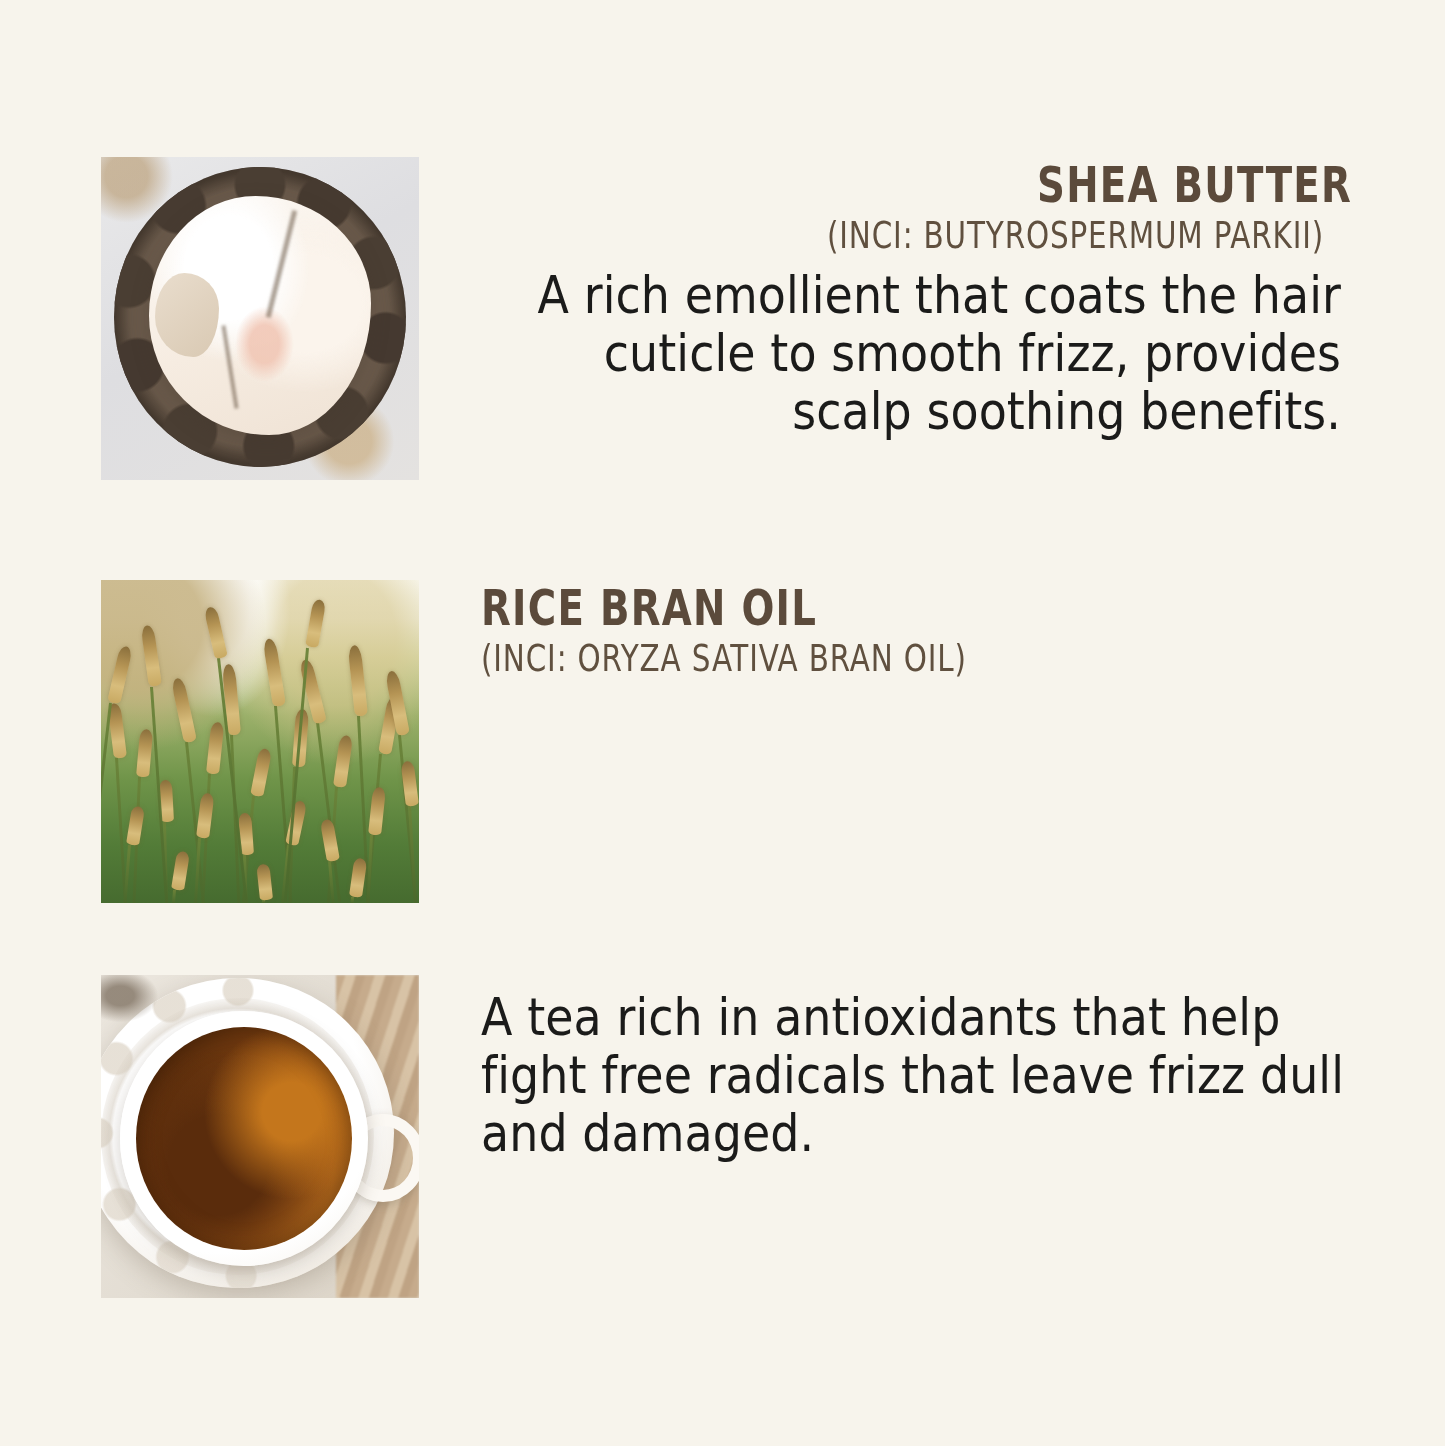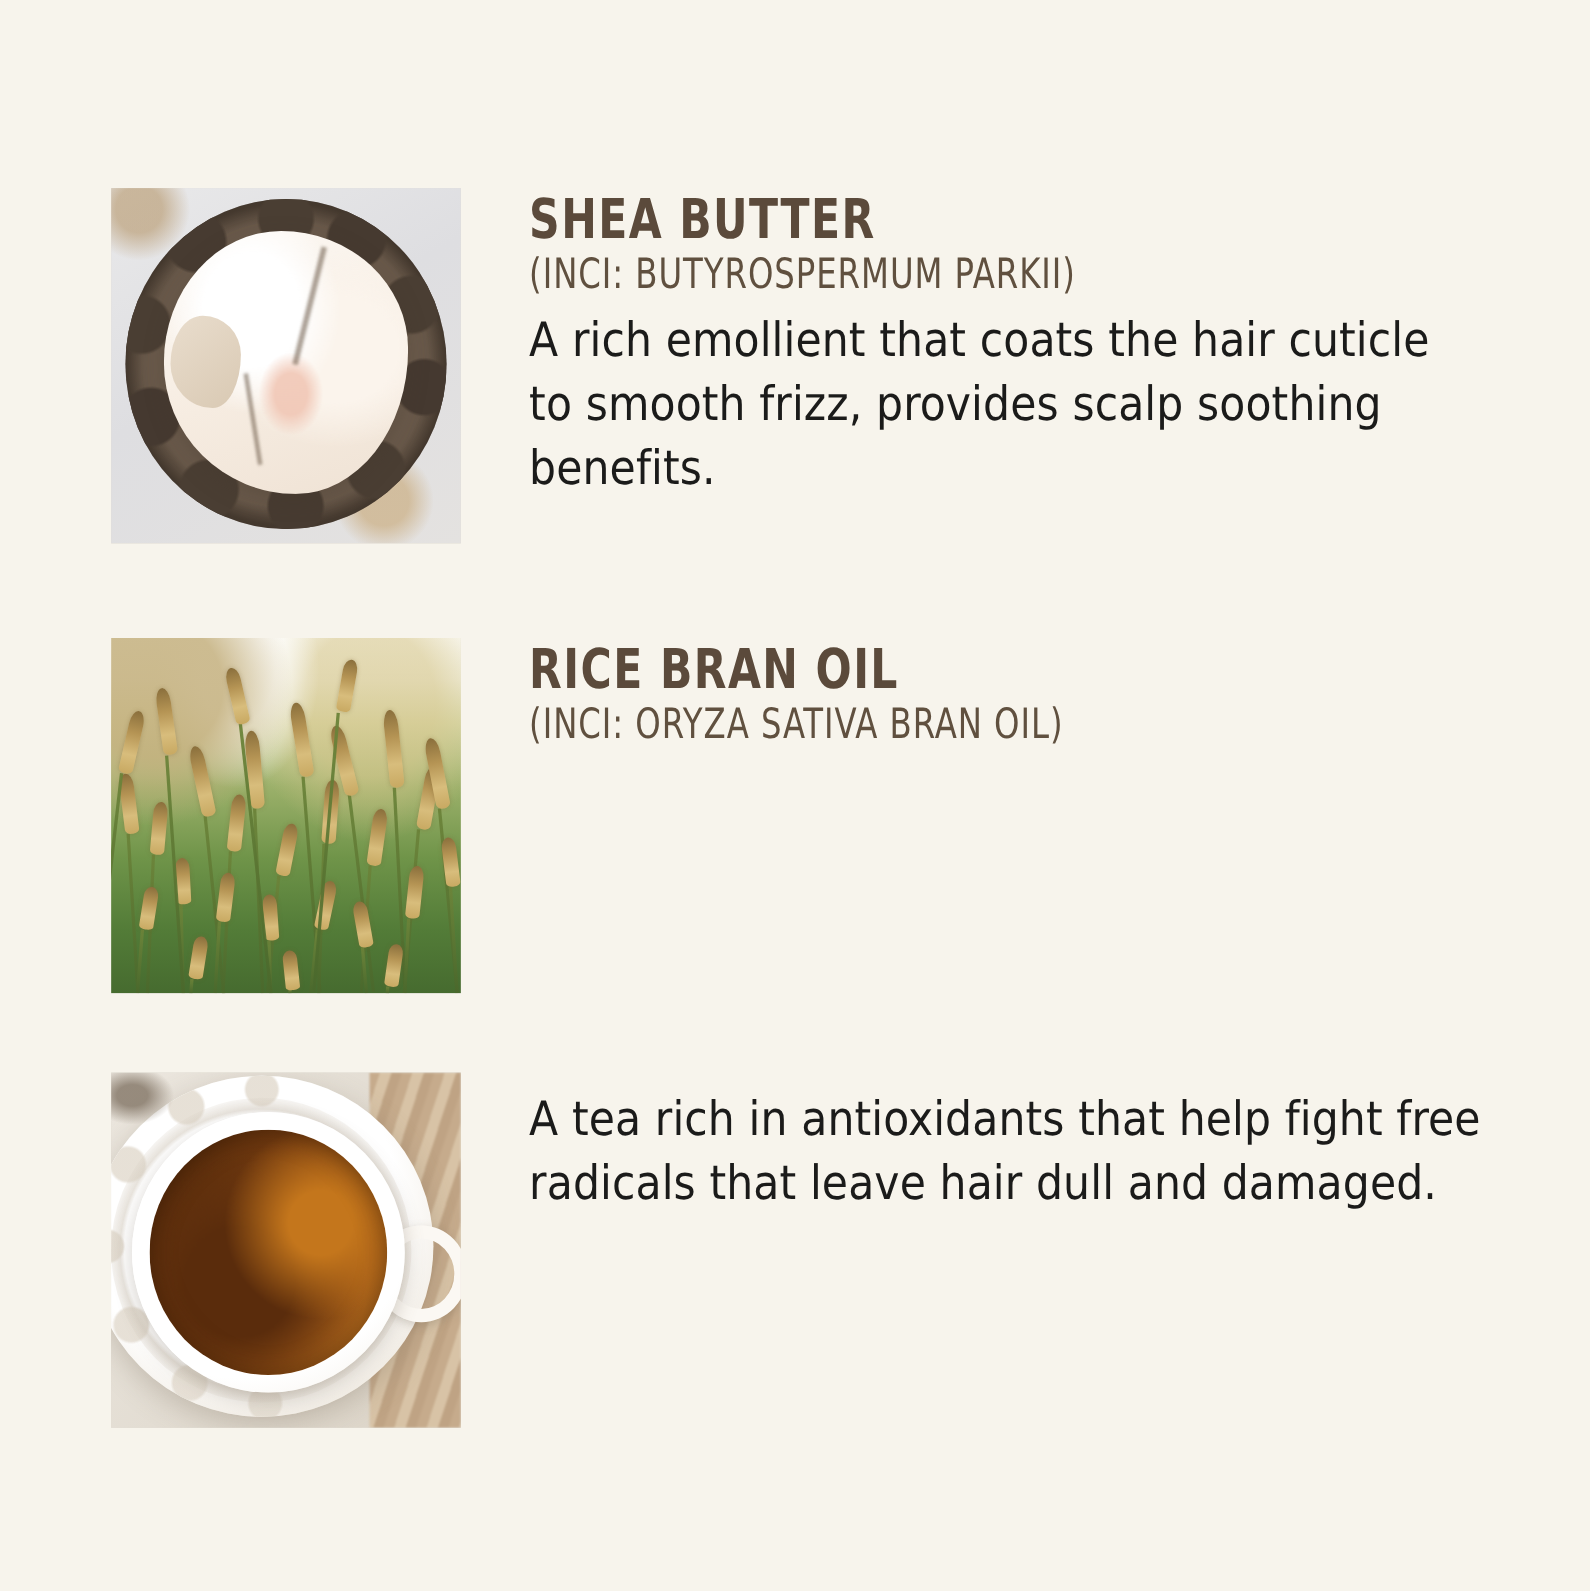--- a/index.html
+++ b/index.html
@@ -22,21 +22,21 @@
   }
 
   
   .row {
     position: absolute;
     left: 0;
     width: 1445px;
     display: flex;
     align-items: flex-start;
   }
-  .row-1 { top: 171px; }
+  .row-1 { top: 157px; text-align: right; }
   .row-2 { top: 580px; }
   .row-3 { top: 975px; }
 
   .thumb-wrap {
     width: 318px;
     margin-left: 101px;
     flex: 0 0 318px;
   }
   .thumb {
     width: 318px;
@@ -81,21 +81,21 @@
   .heading-block-1 .name,
   .heading-block-2 .name { margin-right: 2px; }
 
   
   .heading-stacked .name { display: block; margin-bottom: 8px; }
   .heading-stacked .inci { display: block; }
 
   .body-copy {
     color: #1b1b1a;
     font-family: "Liberation Sans Narrow", "DejaVu Sans Condensed", "Liberation Sans", sans-serif;
-    font-size: 43px;
+    font-size: 51px;
     line-height: 58px;
     margin: 10px 0 0 0;
     letter-spacing: 0.1px;
     font-weight: 400;
     max-width: 860px;
   }
   .row-3 .body-copy { max-width: 900px; margin-top: 14px; }
 
   
   .photo { position: absolute; inset: 0; }
@@ -371,17 +371,17 @@
           <div class="tea-scallop"></div>
           <div class="tea-saucer-ring"></div>
           <div class="tea-handle"></div>
           <div class="tea-cup"></div>
           <div class="tea-liquid"></div>
           <div class="tea-corner"></div>
         </div>
       </div>
     </div>
     <div class="text-col">
-      <p class="body-copy">A tea rich in antioxidants that help fight free radicals that leave hair dull and damaged.</p>
+      <p class="body-copy">A tea rich in antioxidants that help fight free radicals that leave frizz dull and damaged.</p>
     </div>
   </div>
 
 </div>
 
 </body></html>

